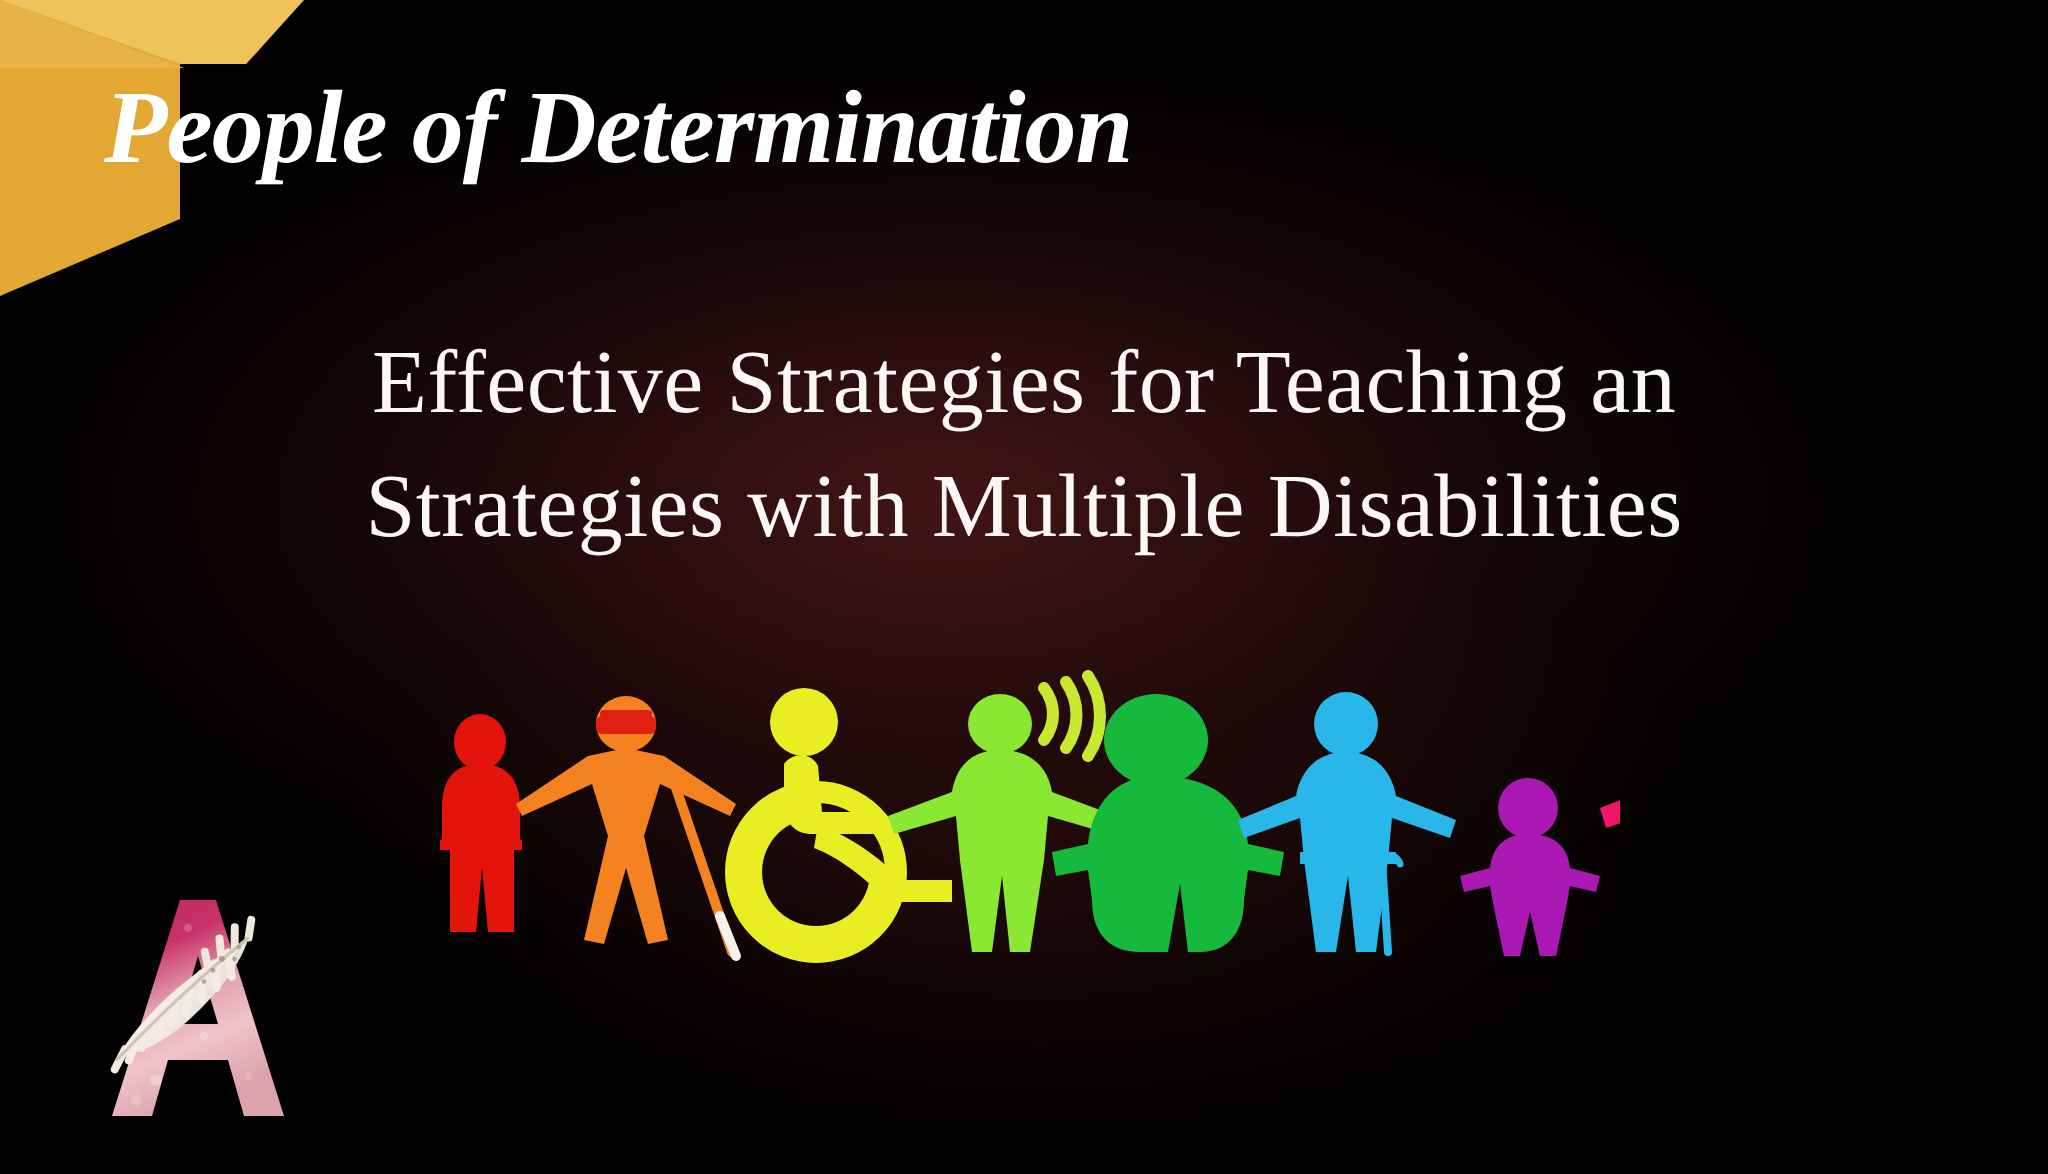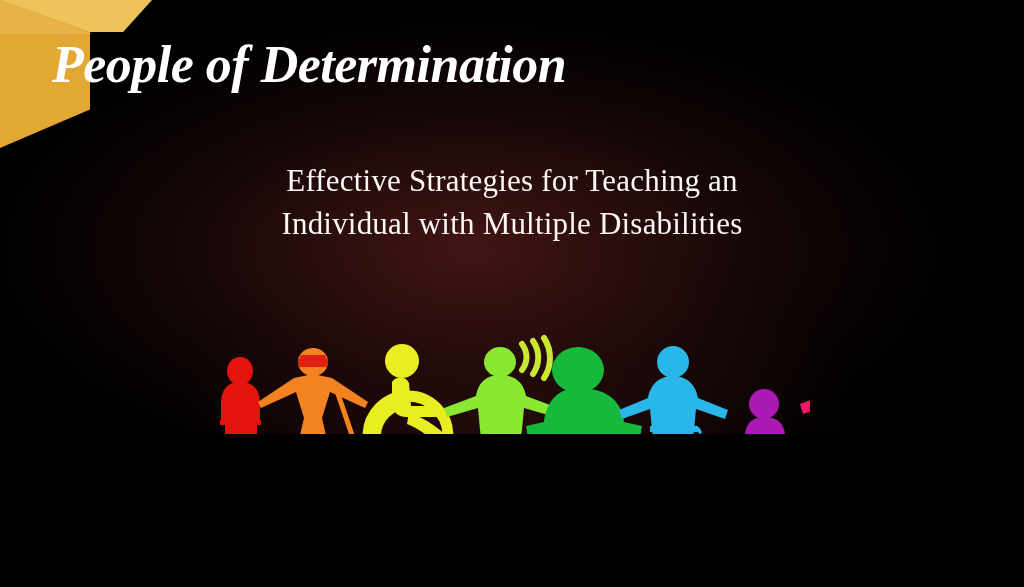--- a/index.html
+++ b/index.html
@@ -4,21 +4,21 @@
 <title>Slide</title>
 <style>
   html, body {
     margin: 0;
     padding: 0;
     background: #000;
   }
   #slide {
     position: relative;
     width: 1024px;
-    height: 434px;
+    height: 587px;
     background: #000000;
     overflow: hidden;
     font-family: "Liberation Serif", serif;
   }
   
   .bg-glow {
     position: absolute;
     left: 0; top: 0;
     width: 1024px; height: 587px;
     background:
@@ -72,21 +72,21 @@
 
   
   .subtitle {
     position: absolute;
     left: 0;
     right: 0;
     top: 160px;
     text-align: center;
     font-family: "Liberation Serif", serif;
     font-weight: 400;
-    font-size: 31px;
+    font-size: 45px;
     line-height: 1.38;
     color: #FBF7F5;
     letter-spacing: 0.2px;
   }
   .subtitle .line { display: block; }
 
   
   .signature {
     position: absolute;
     right: 62px;
@@ -126,21 +126,21 @@
   <div class="corner-ribbon">
     <div class="ribbon-top"></div>
     <div class="ribbon-left"></div>
     <div class="ribbon-fold"></div>
   </div>
 
   <div class="headline">People of Determination</div>
 
   <div class="subtitle">
     <span class="line">Effective Strategies for Teaching an</span>
-    <span class="line">Individual with Multiple Disabilities</span>
+    <span class="line">Strategies with Multiple Disabilities</span>
   </div>
 
   <div class="logo">
     <svg viewBox="0 0 122 128" width="122" height="128">
       <defs>
         <linearGradient id="marbleA" x1="0" y1="0" x2="0.35" y2="1">
           <stop offset="0%" stop-color="#B8255C"></stop>
           <stop offset="28%" stop-color="#C8346A"></stop>
           <stop offset="52%" stop-color="#E3A0AE"></stop>
           <stop offset="74%" stop-color="#EFC4C9"></stop>

